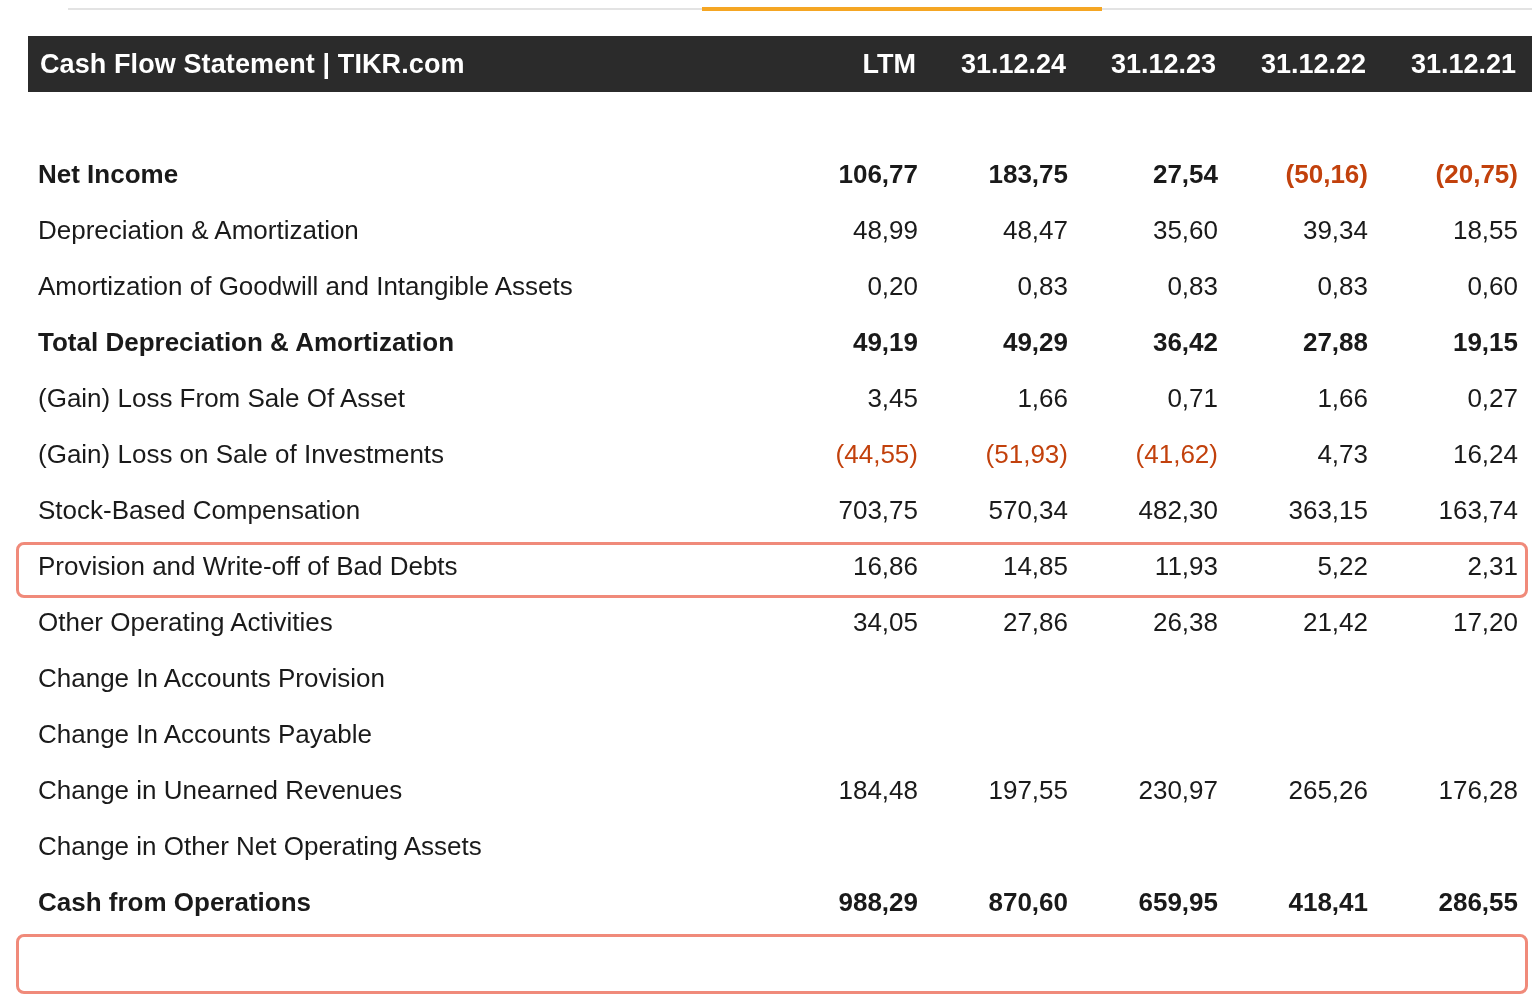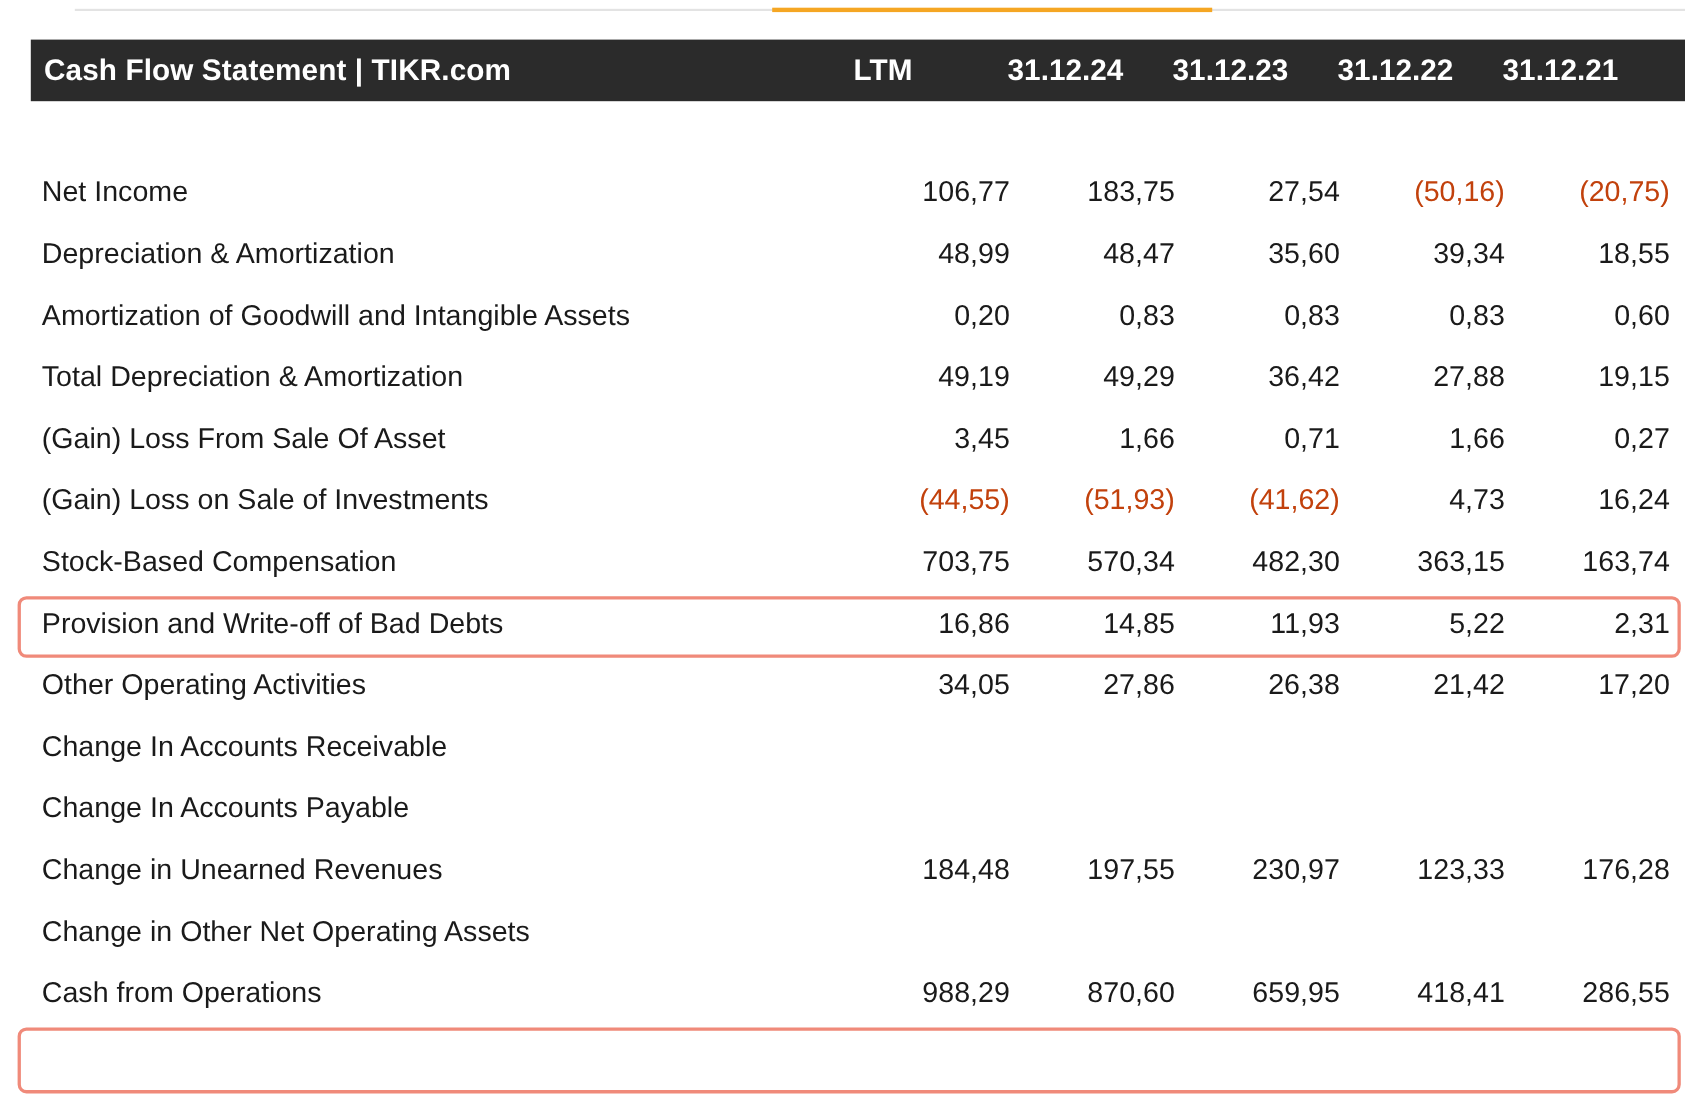--- a/index.html
+++ b/index.html
@@ -65,20 +65,21 @@
     letter-spacing: 0.1px;
     white-space: nowrap;
   }
   .header-cols {
     margin-left: auto;
     display: flex;
     align-items: center;
   }
   .header-col {
     width: 150px;
+    text-align: right;
     font-size: 27px;
     font-weight: bold;
     white-space: nowrap;
   }
   .header-col.ltm { width: 140px; }
 
   
   .table {
     position: absolute;
     top: 146px;
@@ -103,21 +104,21 @@
     display: flex;
     align-items: center;
   }
   .cell {
     width: 150px;
     text-align: right;
     font-size: 26px;
     white-space: nowrap;
   }
   .cell.ltm { width: 140px; }
-  .bold .label, .bold .cell { font-weight: normal; }
+  .bold .label, .bold .cell { font-weight: bold; }
   .neg { color: #c2410c; }
 
   
   .hl-box {
     position: absolute;
     border: 3px solid #f08a7a;
     border-radius: 8px;
     pointer-events: none;
     box-sizing: border-box;
   }
@@ -240,32 +241,32 @@
         <div class="label">Other Operating Activities</div>
         <div class="vals">
           <div class="cell ltm">34,05</div>
           <div class="cell">27,86</div>
           <div class="cell">26,38</div>
           <div class="cell">21,42</div>
           <div class="cell">17,20</div>
         </div>
       </div>
       <div class="row">
-        <div class="label">Change In Accounts Receivable</div>
+        <div class="label">Change In Accounts Provision</div>
       </div>
       <div class="row">
         <div class="label">Change In Accounts Payable</div>
       </div>
       <div class="row">
         <div class="label">Change in Unearned Revenues</div>
         <div class="vals">
           <div class="cell ltm">184,48</div>
           <div class="cell">197,55</div>
           <div class="cell">230,97</div>
-          <div class="cell">123,33</div>
+          <div class="cell">265,26</div>
           <div class="cell">176,28</div>
         </div>
       </div>
       <div class="row">
         <div class="label">Change in Other Net Operating Assets</div>
       </div>
       <div class="row bold">
         <div class="label">Cash from Operations</div>
         <div class="vals">
           <div class="cell ltm">988,29</div>

